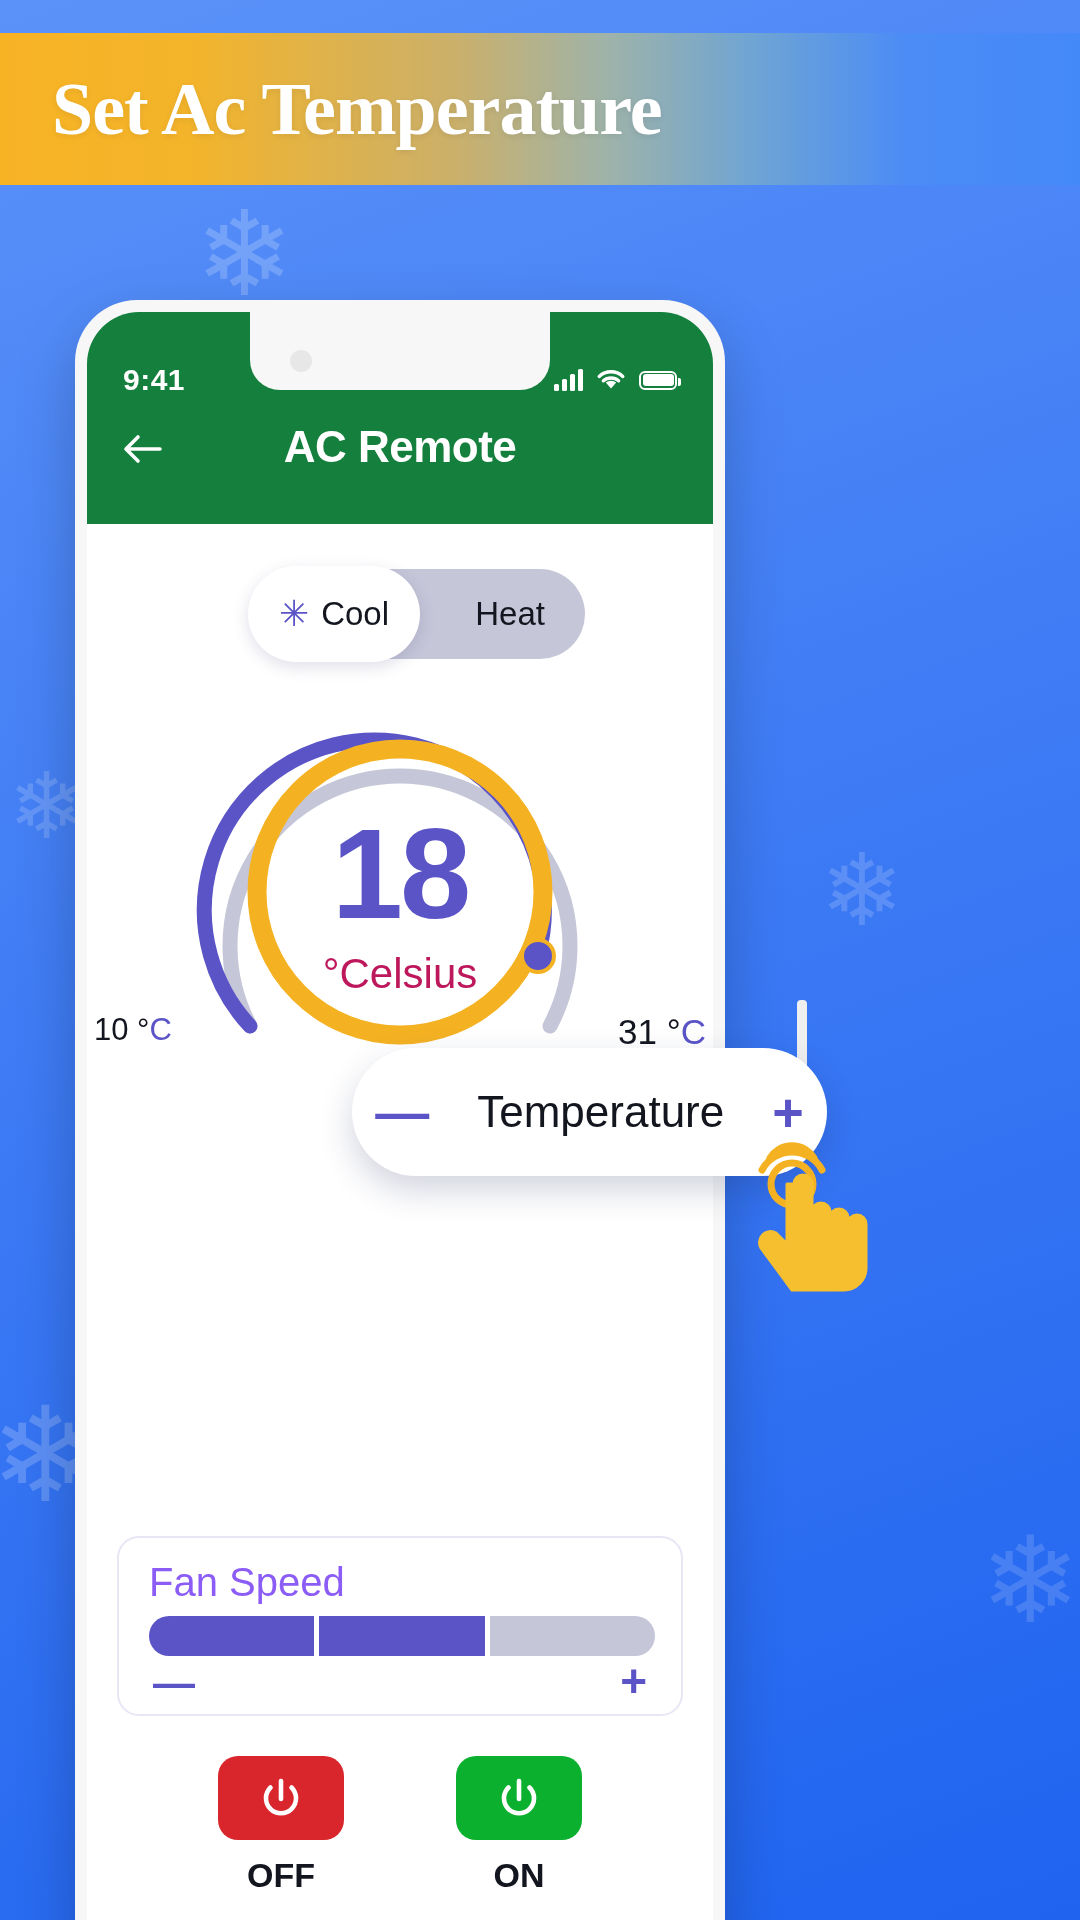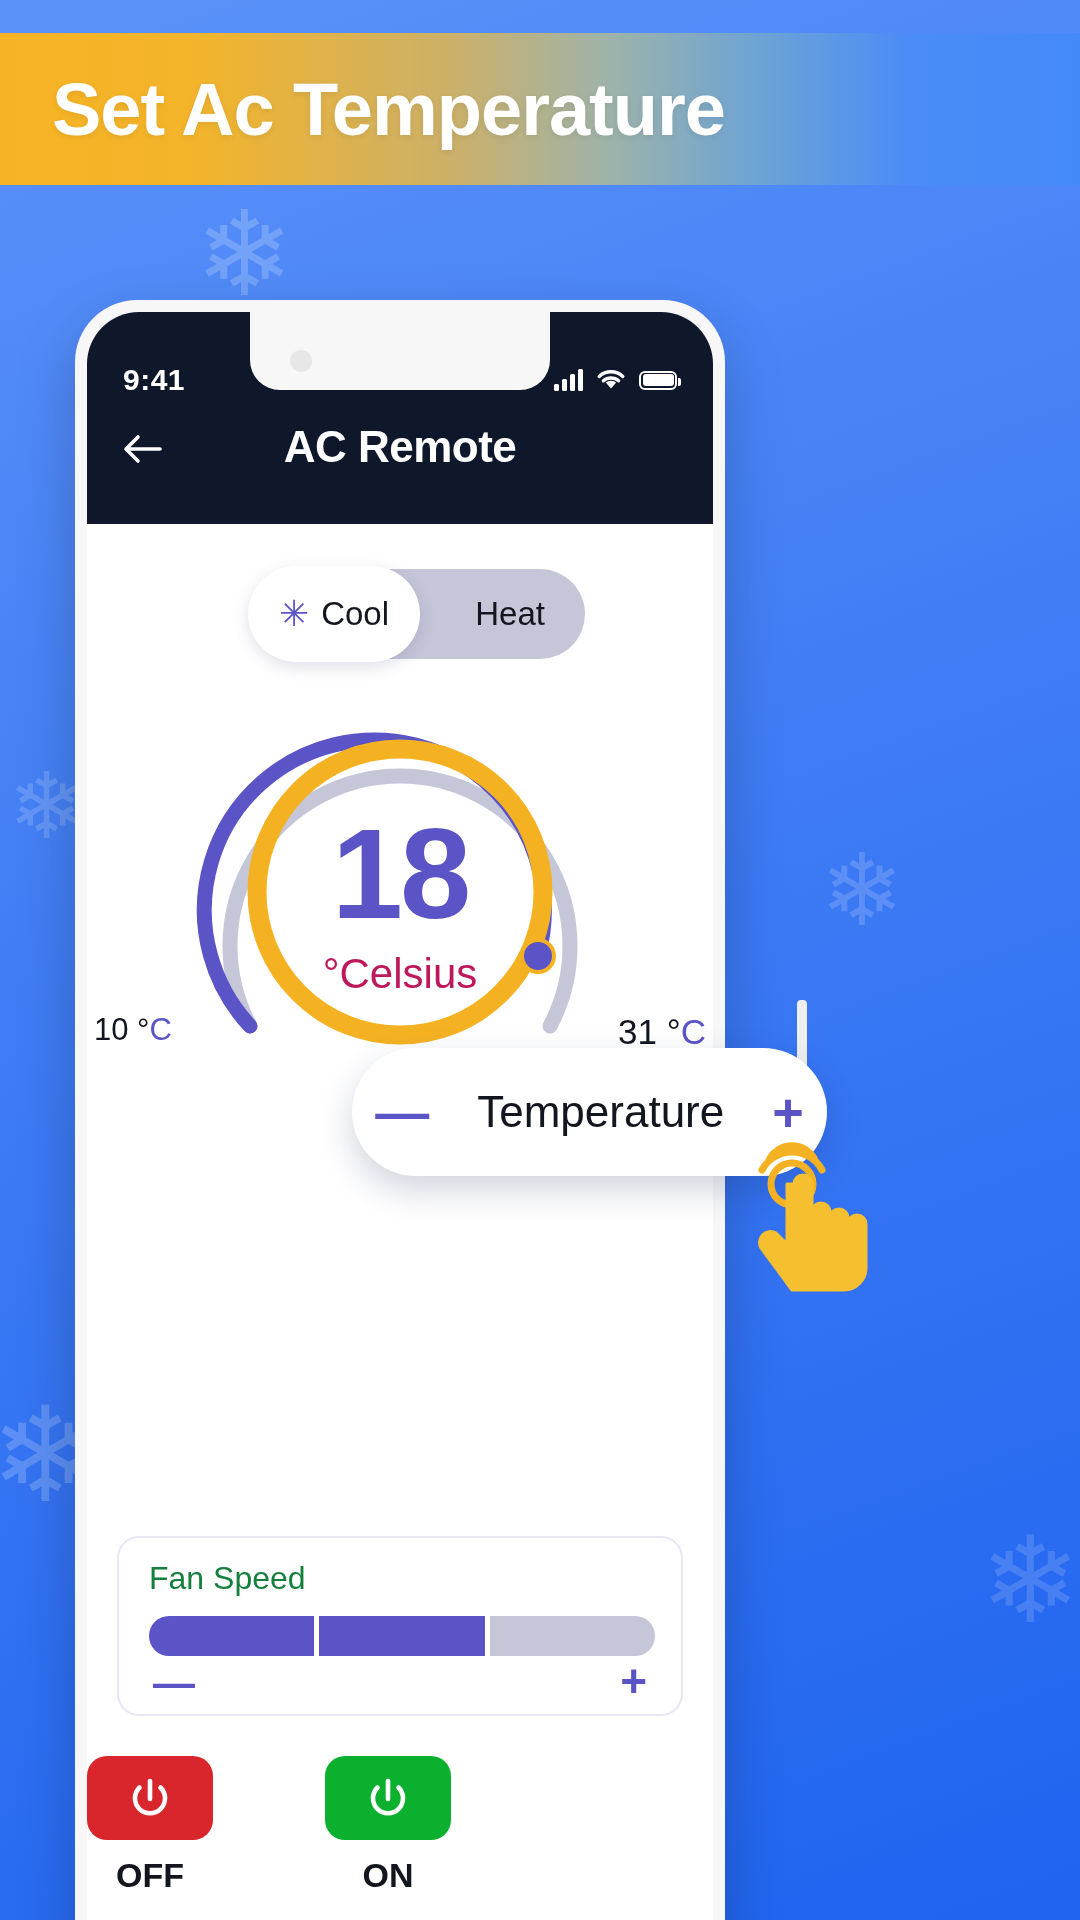--- a/index.html
+++ b/index.html
@@ -35,20 +35,21 @@
     background:linear-gradient(90deg,#f7b324 0%,#f3b42b 18%,#cbb06a 42%,#9fb3a8 56%,#6ea4d4 70%,#4b8cf6 84%,#4489f8 100%);
     display:flex; align-items:center;
   }
   #banner-title {
     color:#fff;
     font-size:74px;
     font-weight:bold;
     letter-spacing:-1px;
     margin-left:52px;
     text-shadow:0 2px 6px rgba(0,0,0,.08);
+    font-family:Liberation Serif, serif;
   }
 
   
   #phone {
     position:absolute;
     left:75px; top:300px;
     width:650px; height:1680px;
     background:#f7f7f7;
     border-radius:62px;
     box-shadow:0 24px 60px rgba(0,0,0,.22);
@@ -77,21 +78,21 @@
   }
   #camera {
     position:absolute; left:40px; top:38px;
     width:22px; height:22px; border-radius:50%;
     background:#e7e7e7;
   }
 
   
   #app-header {
     position:absolute; left:0; top:0; width:626px; height:212px;
-    background:#0f172a;
+    background:#15803d;
     z-index:3;
   }
   #statusbar {
     position:absolute; left:0; top:46px; width:626px; height:44px;
     display:flex; align-items:center; justify-content:space-between;
     padding:0 36px;
   }
   #clock { color:#fff; font-size:30px; font-weight:600; letter-spacing:.5px; }
   #status-icons { display:flex; align-items:center; gap:13px; }
   .bars { display:flex; align-items:flex-end; gap:3px; height:22px; }
@@ -192,21 +193,21 @@
   #temp-plus  { color:#5b54c7; font-size:54px; font-weight:600; line-height:1; }
 
   
   #fan-card {
     position:absolute; left:30px; top:1012px;
     width:566px; height:180px;
     background:#fff; border:2px solid #e7e6f5; border-radius:22px;
   }
   #fan-label {
     position:absolute; left:30px; top:22px;
-    font-size:32px; font-weight:500; color:#15803d;
+    font-size:40px; font-weight:500; color:#8b5cf6;
   }
   #fan-bars {
     position:absolute; left:30px; top:78px;
     width:506px; height:40px;
     display:flex; gap:5px;
   }
   .fan-seg { flex:1; background:#c5c6d8; }
   .fan-seg.on { background:#5b54c7; }
   .fan-seg:first-child { border-radius:20px 0 0 20px; }
   .fan-seg:last-child  { border-radius:0 20px 20px 0; }
@@ -215,21 +216,21 @@
     color:#5b54c7; font-size:42px; font-weight:600; line-height:1;
   }
   #fan-plus {
     position:absolute; right:34px; top:120px;
     color:#5b54c7; font-size:46px; font-weight:600; line-height:1;
   }
 
   
   #power-row {
     position:absolute; left:0; top:1232px; width:626px;
-    display:flex; gap:112px;
+    display:flex; justify-content:center; gap:112px;
   }
   .power-item { display:flex; flex-direction:column; align-items:center; gap:16px; }
   .power-btn {
     width:126px; height:84px; border-radius:20px;
     display:flex; align-items:center; justify-content:center;
   }
   .power-btn.off { background:#d8262c; }
   .power-btn.on  { background:#0ab02e; }
   .power-text { font-size:34px; font-weight:bold; color:#14161f; }
 

